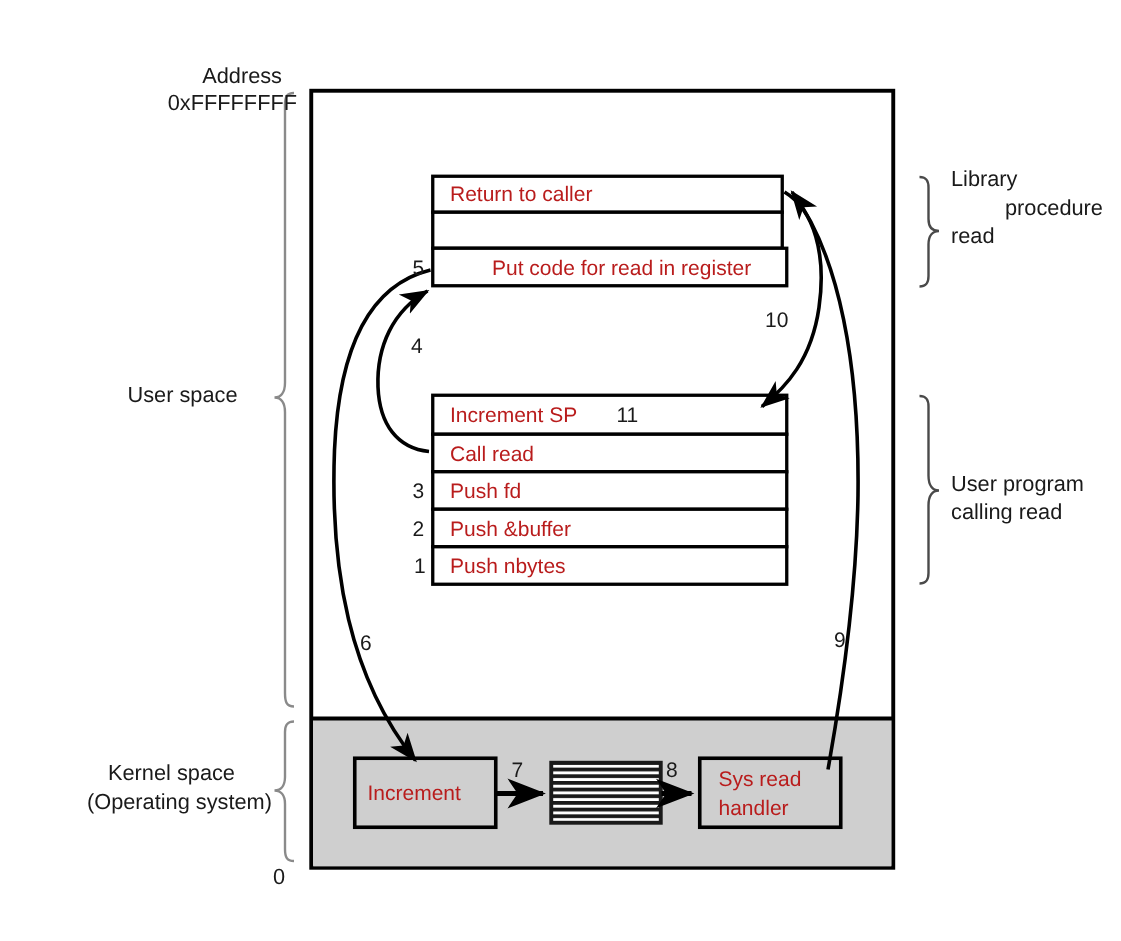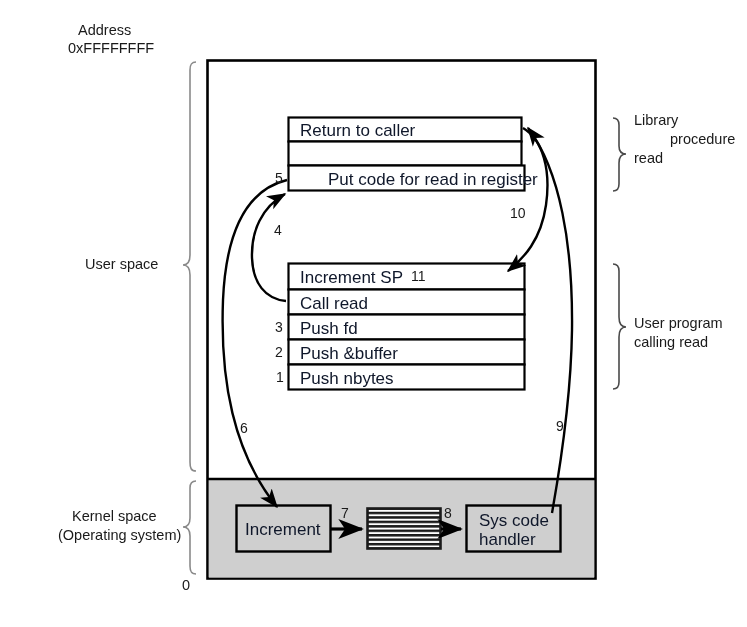--- a/index.html
+++ b/index.html
@@ -4,23 +4,23 @@
 <style>
   html,body{margin:0;padding:0;}
   body{
     width:747px;height:627px;background:#ffffff;
     font-family:"Liberation Sans","DejaVu Sans",sans-serif;
     color:#111111;overflow:hidden;position:relative;
   }
   #root{position:absolute;left:0;top:0;width:747px;height:627px;}
   svg#diagram{position:absolute;left:0;top:0;width:747px;height:627px;}
   .lbl{position:absolute;font-size:14.5px;line-height:17px;color:#1a1a1a;white-space:pre;}
-  .lbl.ctr{text-align:left;}
+  .lbl.ctr{text-align:right;margin-top:21px;}
   .num{position:absolute;font-size:14px;color:#1a1a1a;}
-  .boxtext{position:absolute;font-size:17px;color:#0f172a;white-space:nowrap;}
+  .boxtext{position:absolute;font-size:14px;color:#b91c1c;white-space:nowrap;}
 </style>
 </head>
 <body>
 
 <div id="root">
 
   <svg id="diagram" viewBox="0 0 747 627">
     <defs>
       <marker id="arw" markerWidth="9" markerHeight="9" refX="7.4" refY="3.4" orient="auto" markerUnits="strokeWidth">
         <path d="M0,0.3 L8,3.4 L0,6.5 L2.1,3.4 Z" fill="#000"></path>
@@ -107,16 +107,16 @@
   <div class="num" style="left:275px;top:319px;">3</div>
   <div class="num" style="left:275px;top:344px;">2</div>
   <div class="num" style="left:276px;top:369px;">1</div>
   <div class="num" style="left:411px;top:268px;">11</div>
   <div class="num" style="left:510px;top:205px;">10</div>
   <div class="num" style="left:556px;top:418px;">9</div>
   <div class="num" style="left:341px;top:505px;">7</div>
   <div class="num" style="left:444px;top:505px;">8</div>
 
   <div class="boxtext" style="left:245px;top:520px;">Increment</div>
-  <div class="boxtext" style="left:479px;top:511px;">Sys code</div>
+  <div class="boxtext" style="left:479px;top:511px;">Sys read</div>
   <div class="boxtext" style="left:479px;top:530px;">handler</div>
 
 </div>
 
 </body></html>

